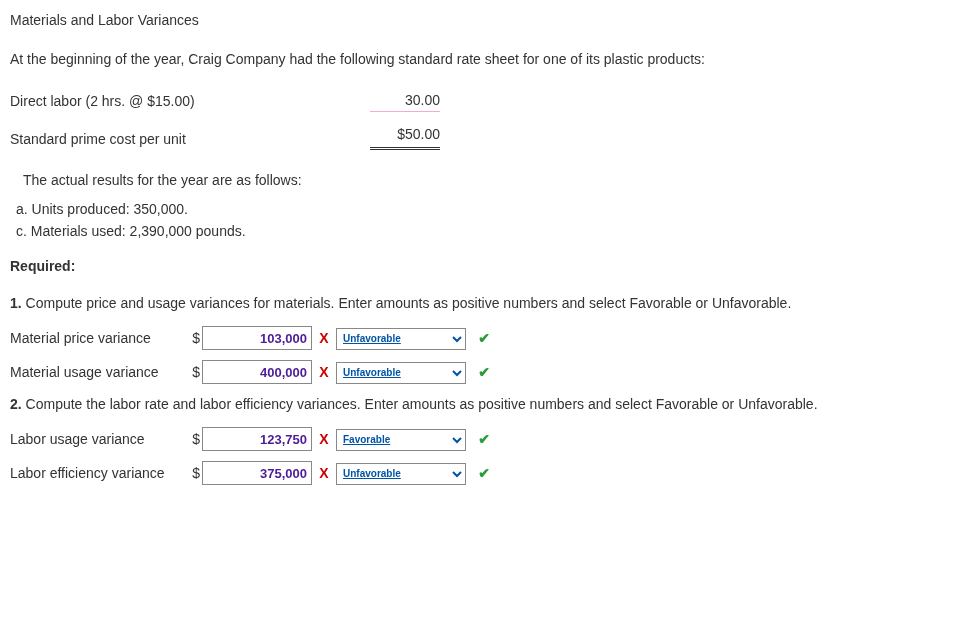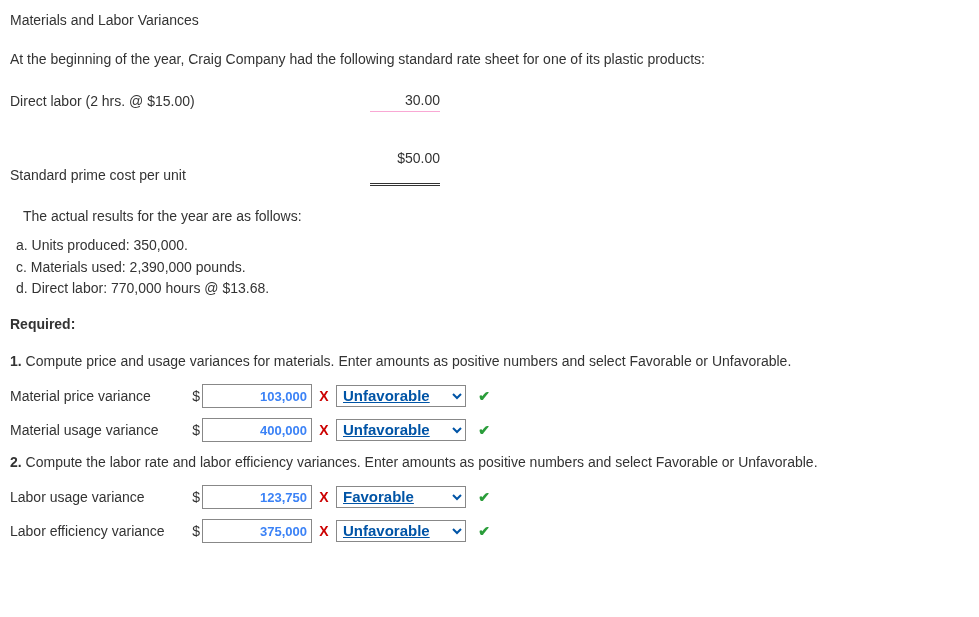--- a/index.html
+++ b/index.html
@@ -33,22 +33,21 @@
   .cost-table .val-col {
     width: 100px;
     text-align: right;
     padding-right: 10px;
   }
   .underline-single {
     border-bottom: 1px solid #f9a8d4;
   }
   .underline-double {
     border-bottom: 3px double #333;
-    padding-bottom:14px;
-    margin-top:24px;
+    padding-bottom:2px;
   }
   .results-intro {
     margin: 8px 0 8px 13px;
   }
   .results-list {
     margin: 0 0 14px 6px;
     line-height: 1.55;
   }
   .required {
     font-weight: bold;
@@ -75,39 +74,39 @@
   }
   .num-input {
     width: 100px;
     height: 20px;
     font-size: 13px;
     text-align: right;
     font-weight: bold;
     padding: 1px 4px;
     border: 1px solid #888;
     font-family: Arial, Helvetica, sans-serif;
-    color: #3b82f6;
+    color: #4c1d95;
     box-sizing: content-box;
   }
   .mark {
     font-weight: bold;
     font-size: 14px;
     width: 24px;
     text-align: center;
   }
   .mark.wrong { color: #c00; }
   .mark.right { color: #2a9d3a; }
   .select-wrap {
     position: relative;
     display: inline-block;
   }
   select.fav {
     width: 130px;
     height: 22px;
-    font-size: 15px;
+    font-size: 10px;
     font-weight: bold;
     color: #0054a6;
     border: 1px solid #888;
     background: #fff;
     padding: 0 2px;
     font-family: Arial, Helvetica, sans-serif;
     text-decoration: underline;
     -webkit-appearance: menulist;
     appearance: menulist;
   }
@@ -131,21 +130,20 @@
     <td class="val-col"><span class="underline-double" style="display:inline-block;min-width:70px;">$50.00</span></td>
   </tr>
 </tbody>
   </table>
 
 <div class="results-intro">The actual results for the year are as follows:</div>
 
 <div class="results-list">
   <div>a. Units produced: 350,000.</div>
   <div>c. Materials used: 2,390,000 pounds.</div>
-  <div>d. Direct labor: 770,000 hours @ $13.68.</div>
 </div>
 
 <div class="required">Required:</div>
 
 <div class="question">
   <span class="qnum">1.</span><span> Compute price and usage variances for materials. Enter amounts as positive numbers and select Favorable or Unfavorable.</span>
 </div>
 
 <div class="answer-row">
   <span class="answer-label">Material price variance</span>

